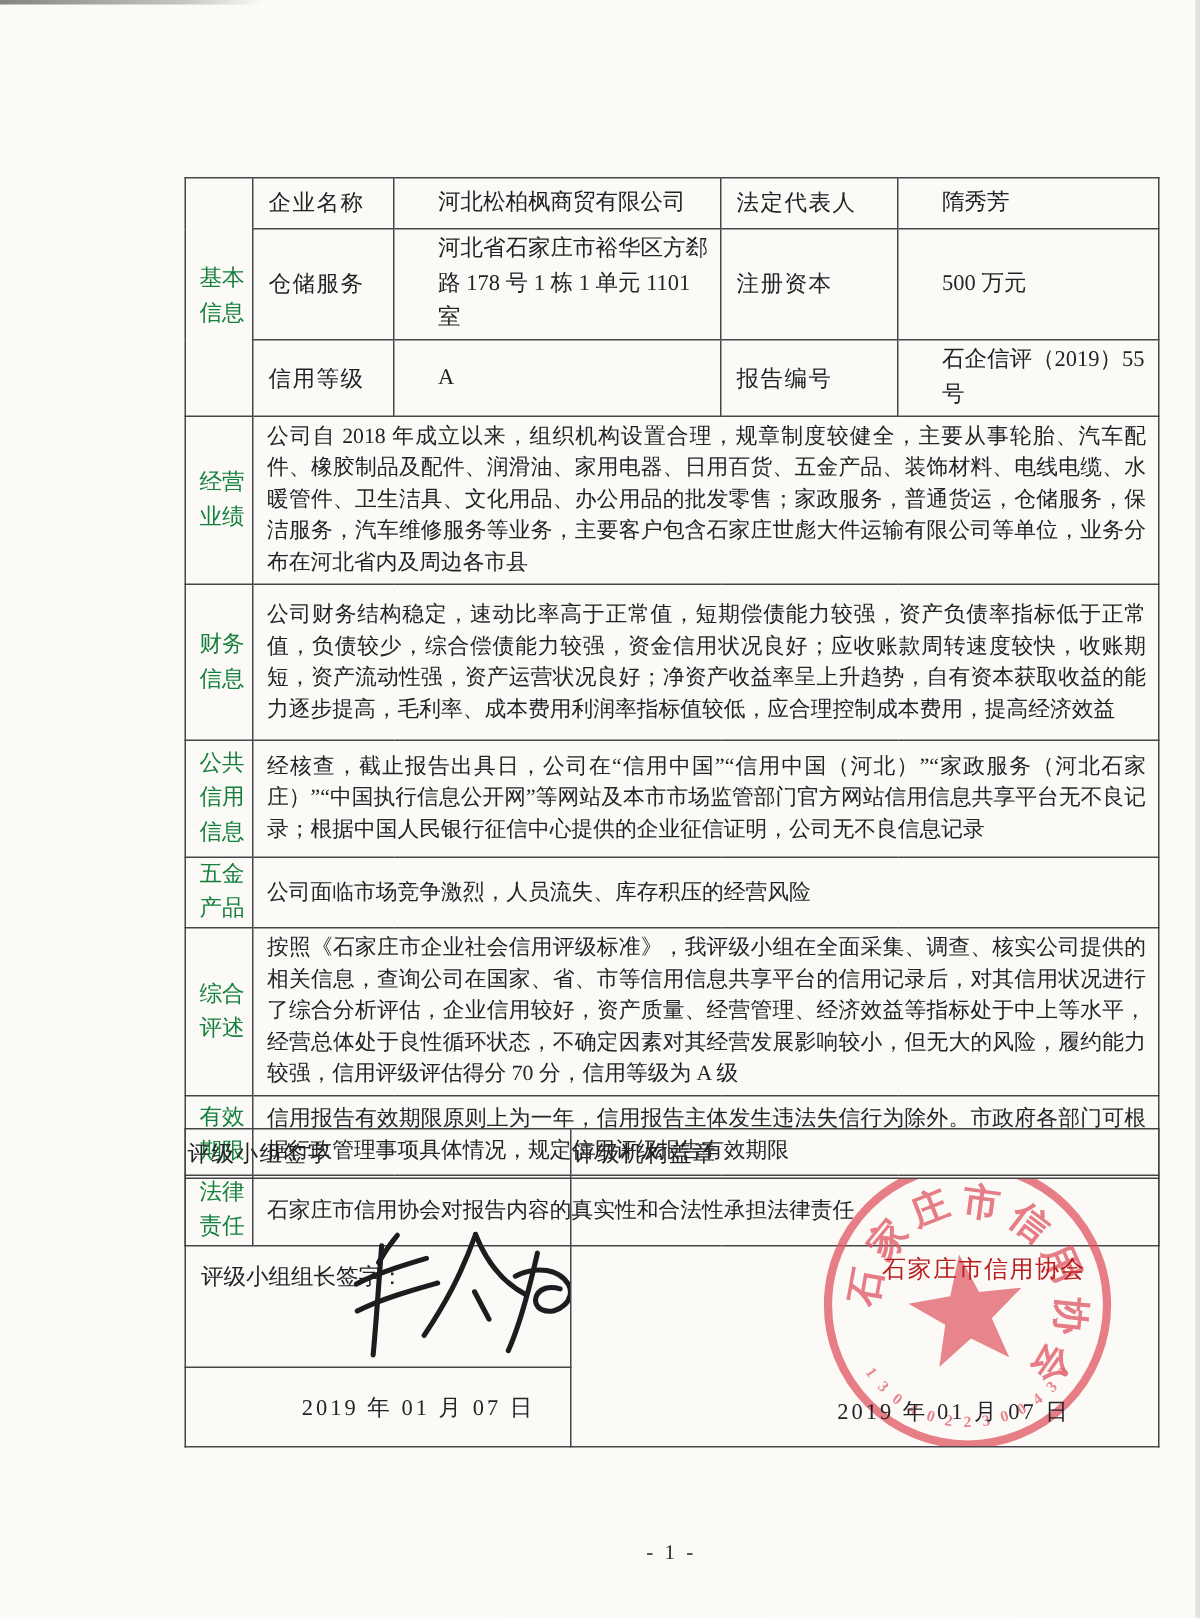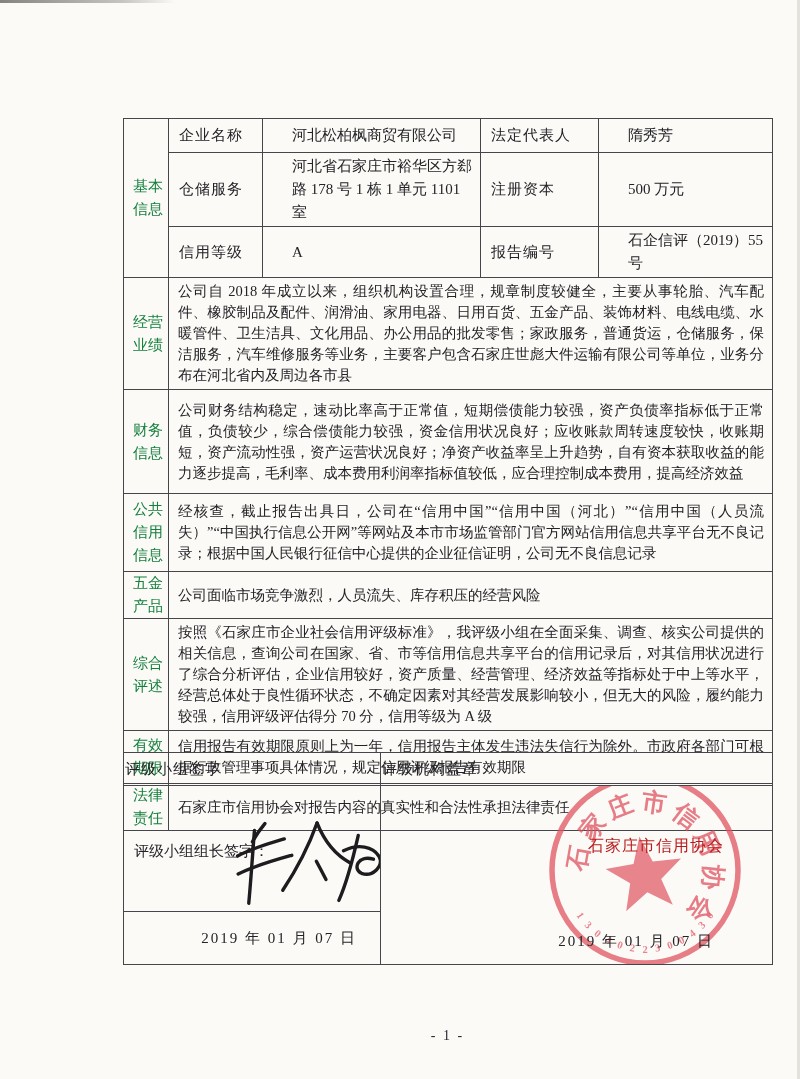--- a/index.html
+++ b/index.html
@@ -90,21 +90,21 @@
       <tr style="height:105px">
         <td class="cat">经营业绩</td>
         <td class="stext" colspan="4">公司自 2018 年成立以来，组织机构设置合理，规章制度较健全，主要从事轮胎、汽车配件、橡胶制品及配件、润滑油、家用电器、日用百货、五金产品、装饰材料、电线电缆、水暖管件、卫生洁具、文化用品、办公用品的批发零售；家政服务，普通货运，仓储服务，保洁服务，汽车维修服务等业务，主要客户包含石家庄世彪大件运输有限公司等单位，业务分布在河北省内及周边各市县</td>
       </tr>
       <tr style="height:104px">
         <td class="cat">财务信息</td>
         <td class="stext" colspan="4">公司财务结构稳定，速动比率高于正常值，短期偿债能力较强，资产负债率指标低于正常值，负债较少，综合偿债能力较强，资金信用状况良好；应收账款周转速度较快，收账期短，资产流动性强，资产运营状况良好；净资产收益率呈上升趋势，自有资本获取收益的能力逐步提高，毛利率、成本费用利润率指标值较低，应合理控制成本费用，提高经济效益</td>
       </tr>
       <tr style="height:78px">
         <td class="cat">公共信用信息</td>
-        <td class="stext" colspan="4">经核查，截止报告出具日，公司在“信用中国”“信用中国（河北）”“信用中国（人员流失）”“中国执行信息公开网”等网站及本市市场监管部门官方网站信用信息共享平台无不良记录；根据中国人民银行征信中心提供的企业征信证明，公司无不良信息记录</td>
+        <td class="stext" colspan="4">经核查，截止报告出具日，公司在“信用中国”“信用中国（河北）”“家政服务（河北石家庄）”“中国执行信息公开网”等网站及本市市场监管部门官方网站信用信息共享平台无不良记录；根据中国人民银行征信中心提供的企业征信证明，公司无不良信息记录</td>
       </tr>
       <tr style="height:36px">
         <td class="cat">五金产品</td>
         <td class="stext" colspan="4">公司面临市场竞争激烈，人员流失、库存积压的经营风险</td>
       </tr>
       <tr style="height:107px">
         <td class="cat">综合评述</td>
         <td class="stext" colspan="4">按照《石家庄市企业社会信用评级标准》，我评级小组在全面采集、调查、核实公司提供的相关信息，查询公司在国家、省、市等信用信息共享平台的信用记录后，对其信用状况进行了综合分析评估，企业信用较好，资产质量、经营管理、经济效益等指标处于中上等水平，经营总体处于良性循环状态，不确定因素对其经营发展影响较小，但无大的风险，履约能力较强，信用评级评估得分 70 分，信用等级为 A 级</td>
       </tr>
       <tr style="height:53px">

